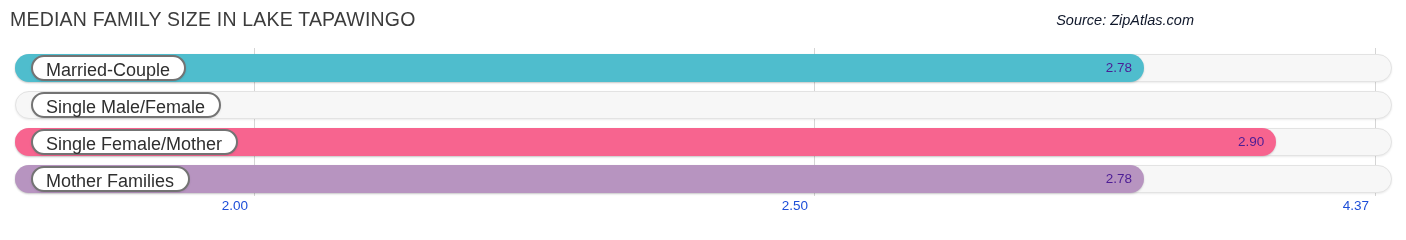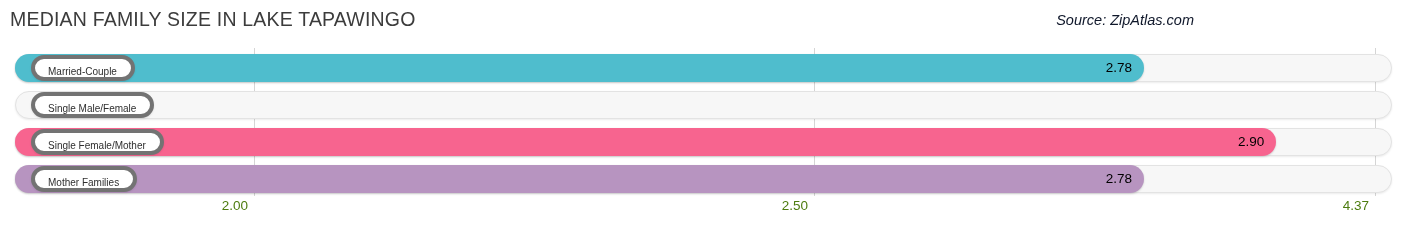--- a/index.html
+++ b/index.html
@@ -102,54 +102,54 @@
     box-shadow: 0 1px 2px rgba(0,0,0,0.16);
   }
 
   .bar-value {
     position: absolute;
     right: 12px;
     top: 0;
     height: 28px;
     line-height: 28px;
     font-size: 13.5px;
-    color: #000000;
+    color: #4c1d95;
     white-space: nowrap;
   }
 
   .label-pill {
     position: absolute;
     left: 16px;
     top: 1px;
     height: 26px;
     line-height: 26px;
     padding: 0 14px 0 13px;
     background: #ffffff;
-    border: 4px solid #737373;
+    border: 2px solid #737373;
     border-radius: 13px;
-    font-size: 10px;
+    font-size: 18px;
     color: #2f2f2f;
     white-space: nowrap;
     box-sizing: border-box;
     box-shadow: 0 1px 2px rgba(0,0,0,0.10);
   }
 
   
   .axis {
     position: absolute;
     left: 0;
     top: 198px;
     width: 1406px;
     height: 28px;
   }
   .axis-tick {
     position: absolute;
     top: 0;
     font-size: 13.5px;
-    color: #4d7c0f;
+    color: #1d4ed8;
     transform: translateX(-100%);
     padding-right: 6px;
     white-space: nowrap;
   }
 </style>
 </head>
 <body>
 
 <div class="chart-root">
 

